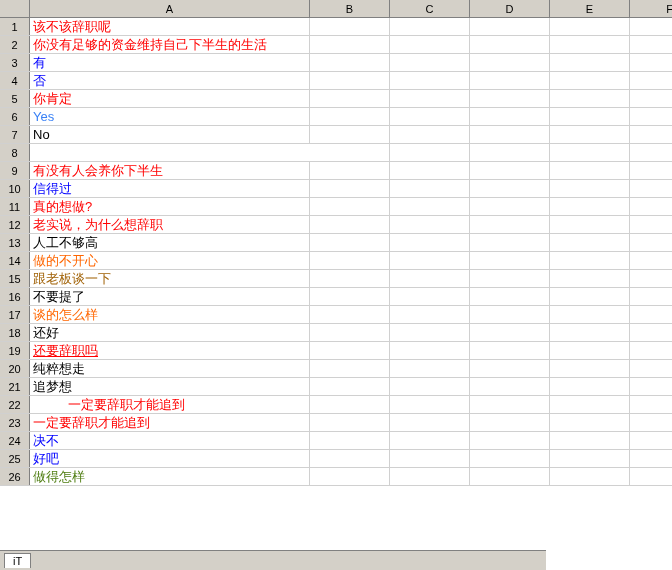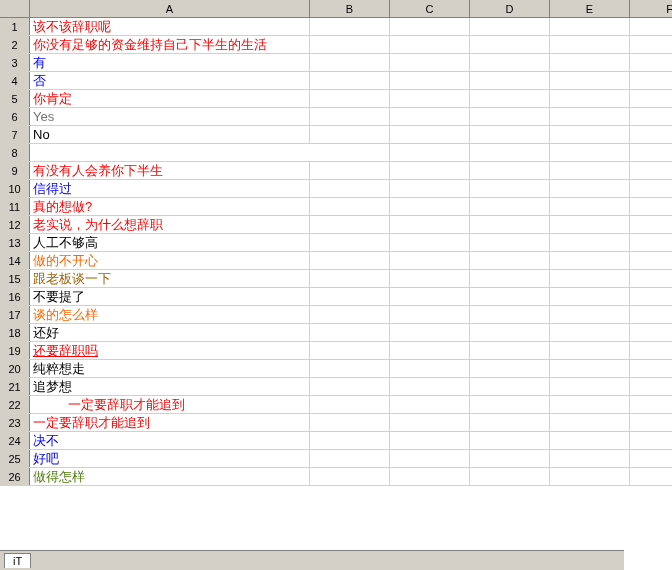--- a/index.html
+++ b/index.html
@@ -89,21 +89,21 @@
     .cell-b { width: 80px; min-width: 80px; }
     .cell-c { width: 80px; min-width: 80px; }
     .cell-d { width: 80px; min-width: 80px; }
     .cell-e { width: 80px; min-width: 80px; }
     .cell-f { width: 80px; min-width: 80px; }
 
     .bottom-bar {
       position: fixed;
       bottom: 0;
       left: 0;
-      width: 624px;
+      width: 546px;
       height: 20px;
       background: #d4d0c8;
       border-top: 1px solid #808080;
       display: flex;
       align-items: center;
       padding: 0 4px;
       font-size: 11px;
     }
 
     .sheet-tab {
@@ -171,21 +171,21 @@
         <div class="row-num">5</div>
         <div class="cell cell-a" style="color: rgb(255, 0, 0);">你肯定</div>
         <div class="cell cell-b"></div>
         <div class="cell cell-c"></div>
         <div class="cell cell-d"></div>
         <div class="cell cell-e"></div>
         <div class="cell cell-f"></div>
       </div>
       <div class="data-row">
         <div class="row-num">6</div>
-        <div class="cell cell-a" style="color: #737373;">Yes</div>
+        <div class="cell cell-a" style="color: #3b82f6;">Yes</div>
         <div class="cell cell-b"></div>
         <div class="cell cell-c"></div>
         <div class="cell cell-d"></div>
         <div class="cell cell-e"></div>
         <div class="cell cell-f"></div>
       </div>
       <div class="data-row">
         <div class="row-num">7</div>
         <div class="cell cell-a" style="color: rgb(0, 0, 0);">No</div>
         <div class="cell cell-b"></div>

